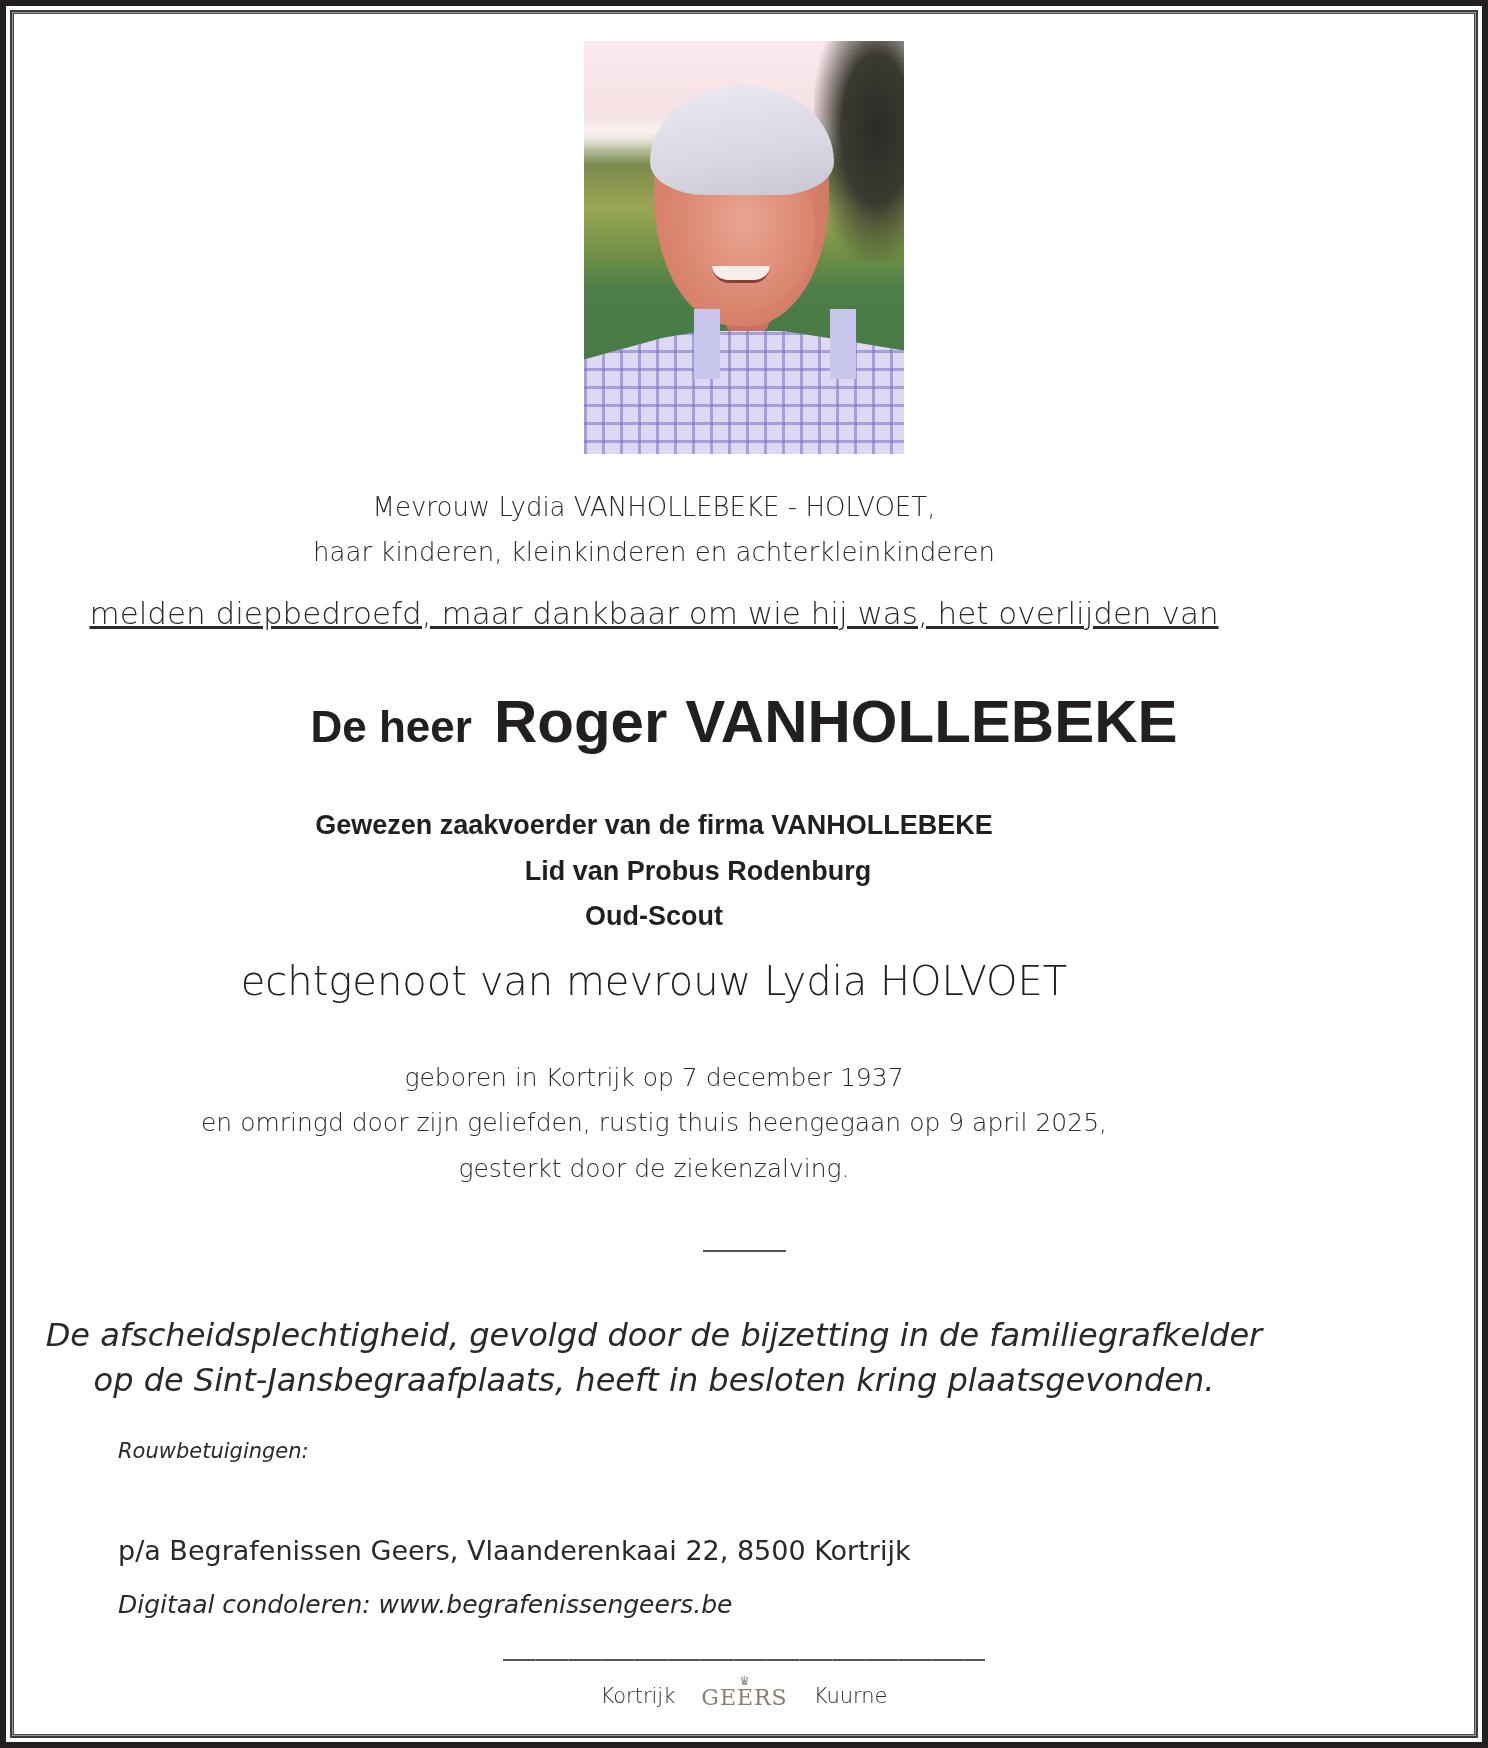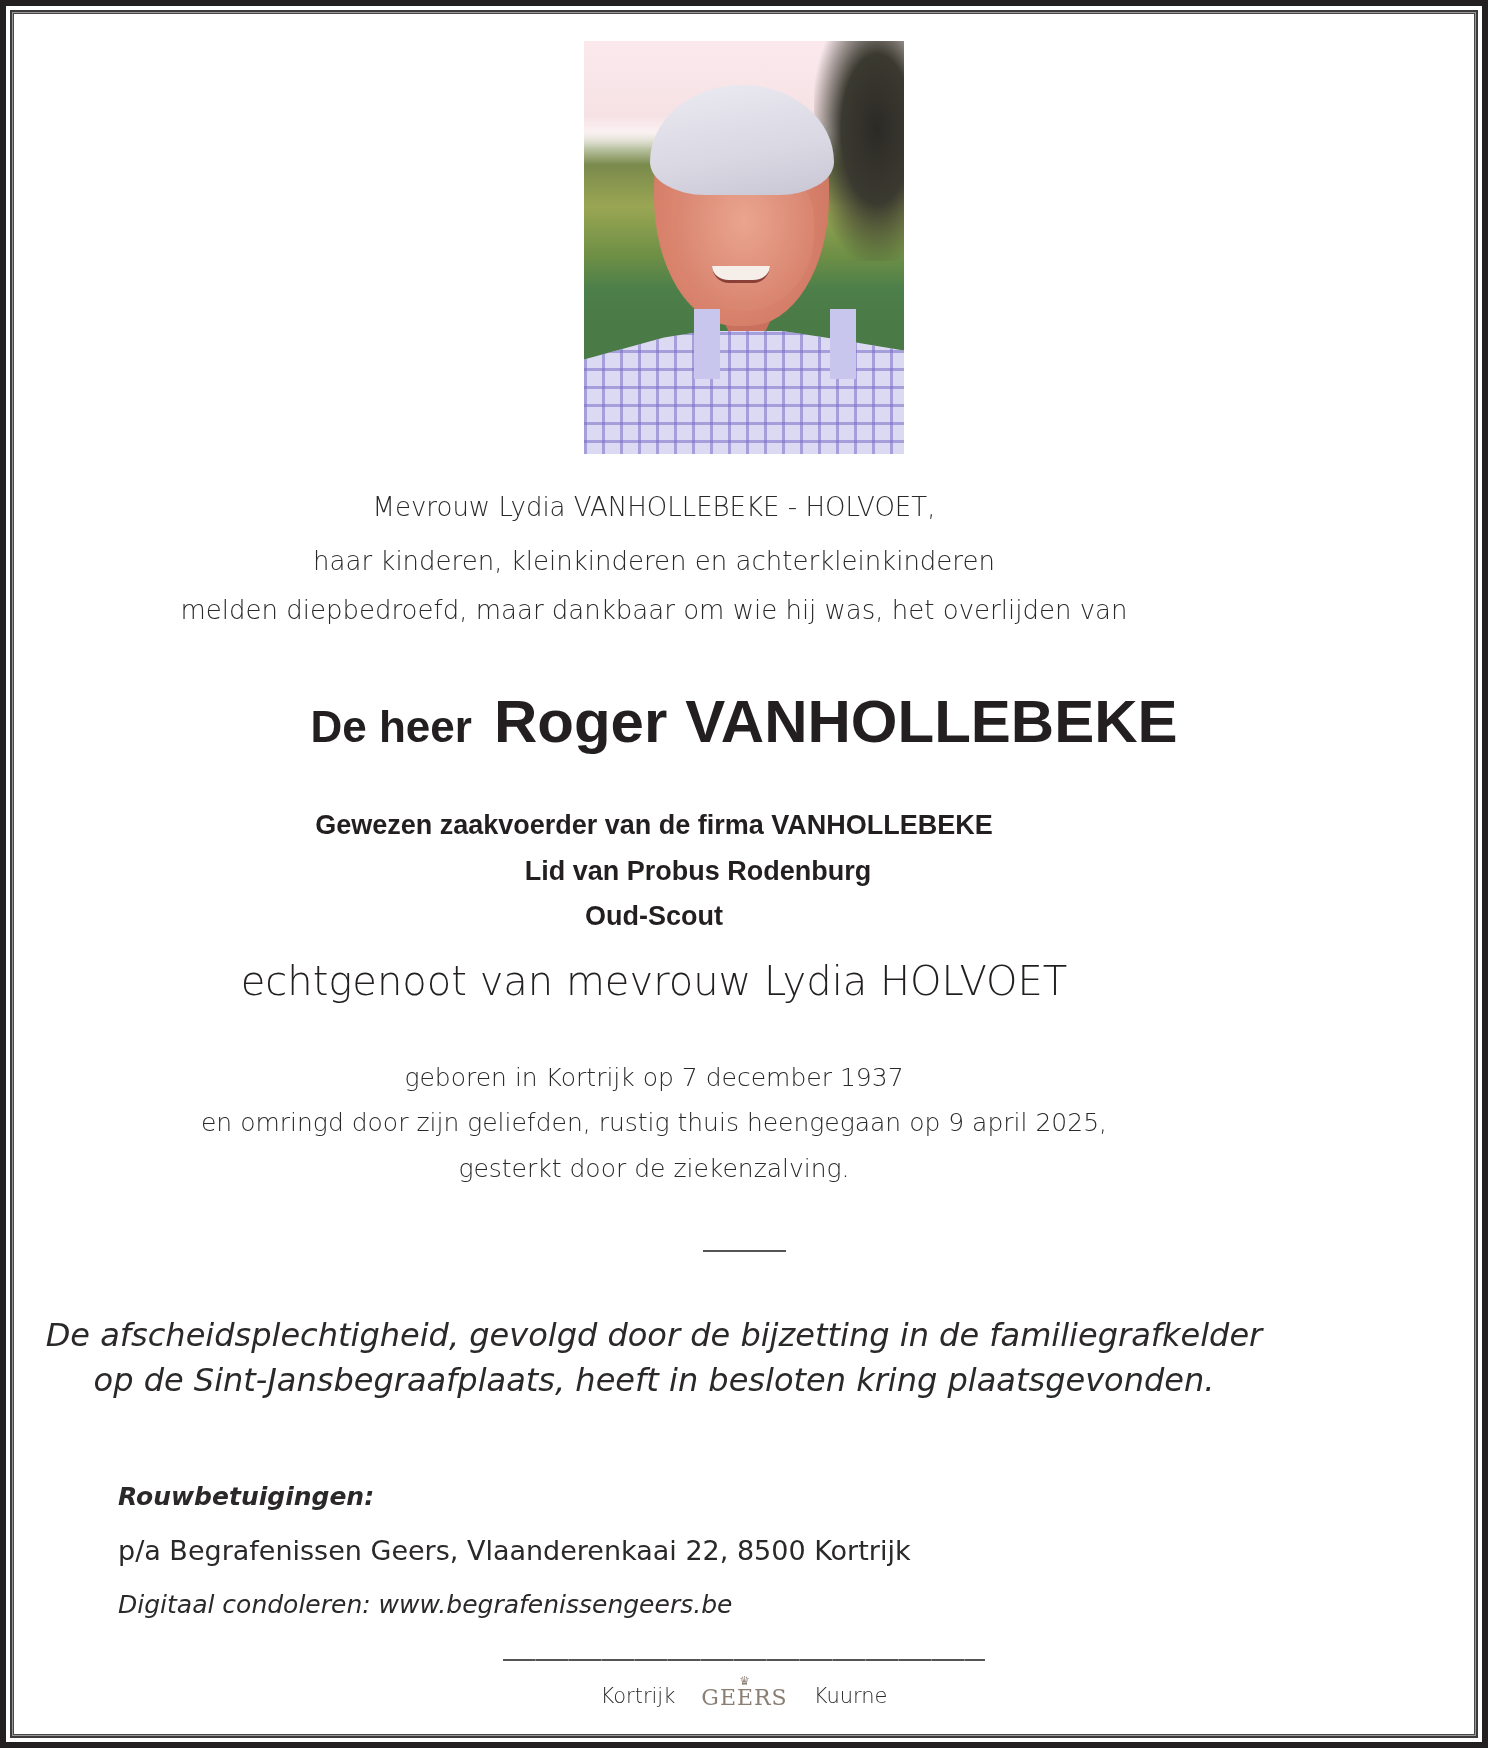--- a/index.html
+++ b/index.html
@@ -78,22 +78,22 @@
 
   .text-center {
     position: absolute; left: 0; width: 1308px; text-align: center; white-space: nowrap;
   }
   .light {
     font-family: "DejaVu Sans", sans-serif;
     font-weight: 300;
     color: #2b2829;
   }
   .l1 { top: 492px; font-size: 26px; }
-  .l2 { top: 537px; font-size: 26px; margin-top: 9px; }
-  .l3 { top: 595px; font-size: 26px; }
+  .l2 { top: 537px; font-size: 26px; }
+  .l3 { top: 595px; font-size: 31px; text-decoration: underline; }
 
   .name-line {
     position: absolute; left: 0; top: 687px; width: 1488px; text-align: center;
     white-space: nowrap; font-family: "Liberation Sans", sans-serif; font-weight: 700;
     color: #231f20;
   }
   .name-line .prefix { font-size: 44px; margin-right: 22px; vertical-align: baseline; }
   .name-line .given { font-size: 60px; margin-right: 18px; }
   .name-line .surname { font-size: 60px; }
 
@@ -116,21 +116,21 @@
     font-family: "DejaVu Sans", sans-serif; font-style: italic; font-weight: 300;
     font-size: 32px; color: #2b2829;
   }
   .i1 { top: 1316px; }
   .i2 { top: 1361px; }
 
   .left-block {
     position: absolute; left: 118px; white-space: nowrap;
     font-family: "DejaVu Sans", sans-serif; color: #2b2829;
   }
-  .rb { top: 1482px; font-size: 25px; font-style: italic; font-weight: bold; }
+  .rb { top: 1439px; font-size: 21px; font-style: italic; }
   .fam { top: 1489px; font-size: 27px; }
   .addr { top: 1535px; font-size: 27px; }
   .dig { top: 1590px; font-size: 25px; font-style: italic; }
 
   .footer-rule {
     position: absolute; left: 503px; top: 1659px; width: 482px; height: 2px;
     background: repeating-linear-gradient(90deg, #555 0 32px, #888 32px 33px);
   }
   .footer {
     position: absolute; left: 0; top: 1676px; width: 1488px; height: 40px;

